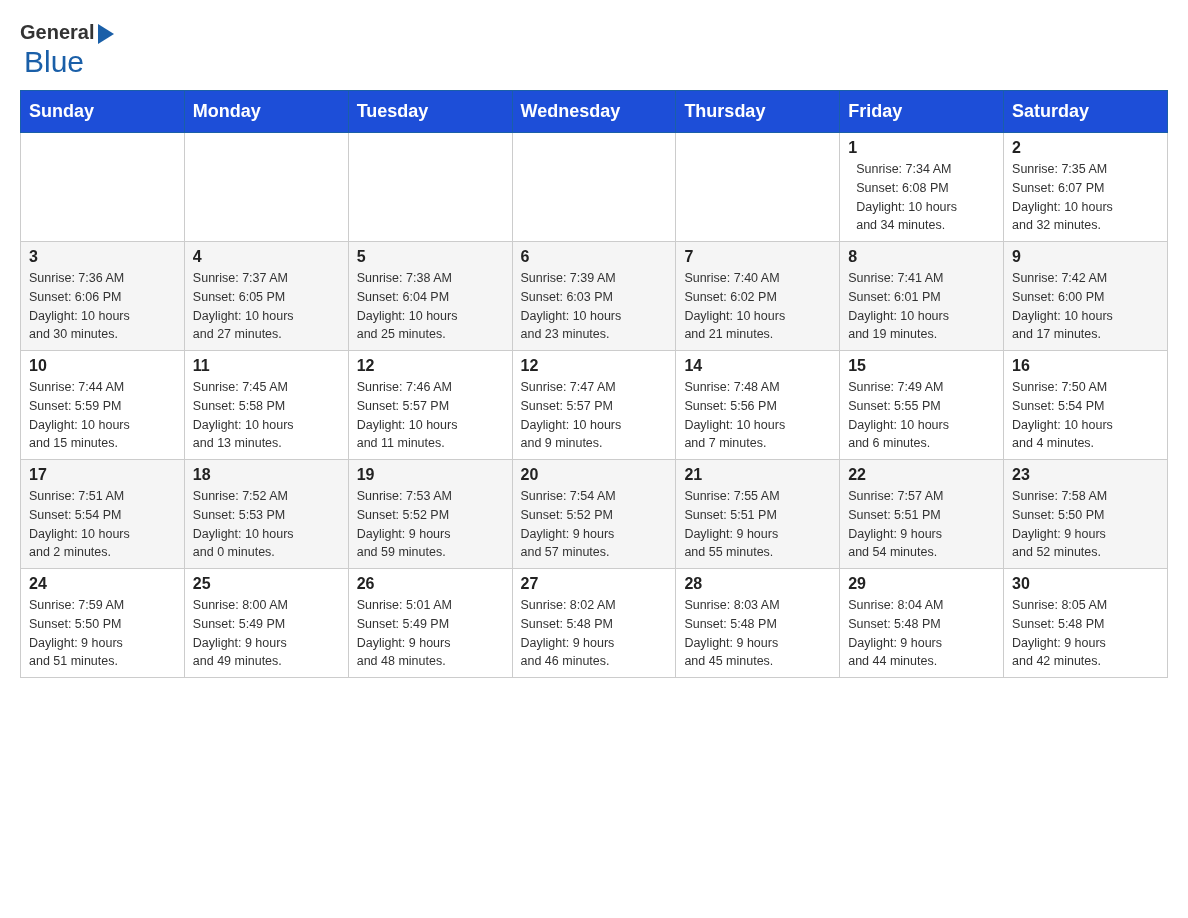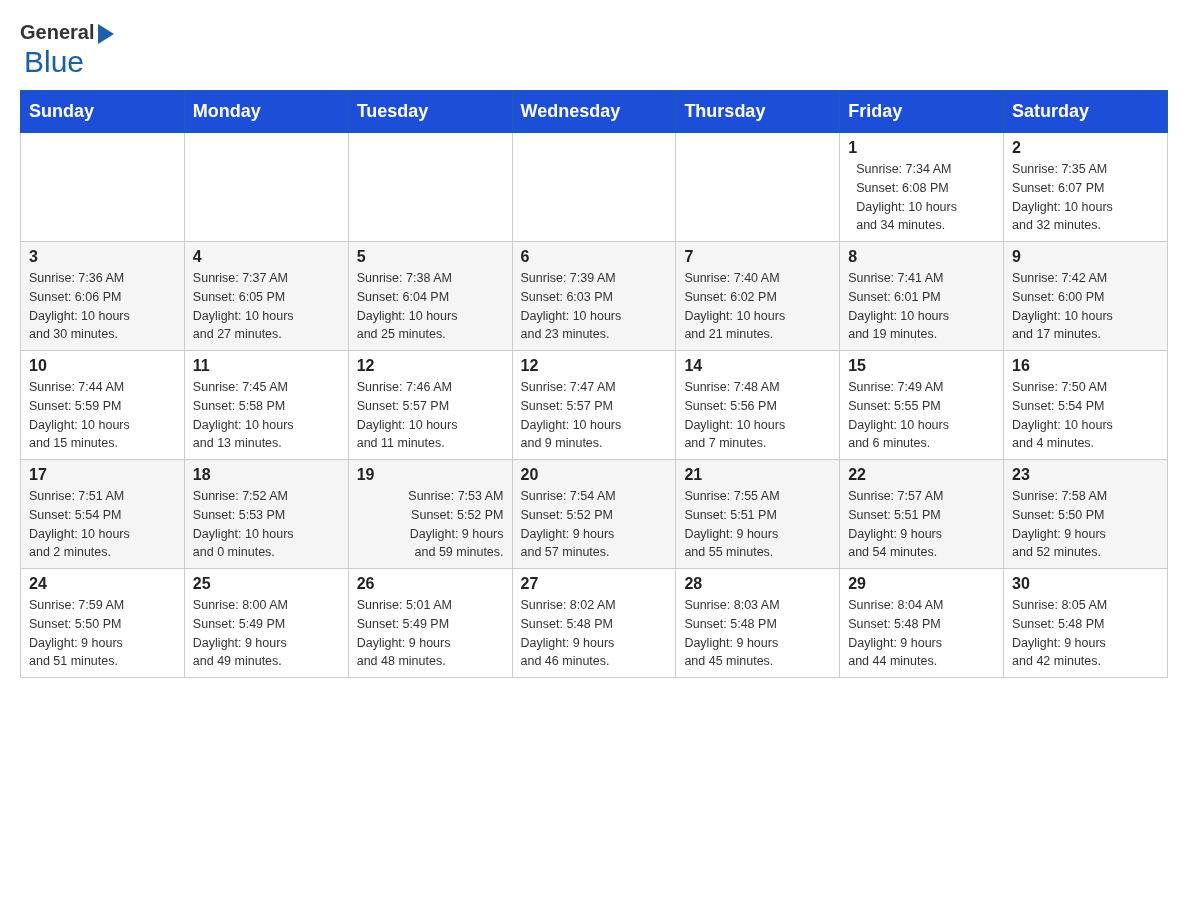--- a/index.html
+++ b/index.html
@@ -245,21 +245,21 @@
         </td>
         <td>
           <span class="day-number">18</span>
           <div class="day-info" style="white-space: pre-line;">Sunrise: 7:52 AM
 Sunset: 5:53 PM
 Daylight: 10 hours
 and 0 minutes.</div>
         </td>
         <td>
           <span class="day-number">19</span>
-          <div class="day-info" style="white-space: pre-line; text-align: right;">Sunrise: 7:53 AM
+          <div class="day-info" style="white-space: pre-line;">Sunrise: 7:53 AM
 Sunset: 5:52 PM
 Daylight: 9 hours
 and 59 minutes.</div>
         </td>
         <td>
           <span class="day-number">20</span>
           <div class="day-info" style="white-space: pre-line;">Sunrise: 7:54 AM
 Sunset: 5:52 PM
 Daylight: 9 hours
 and 57 minutes.</div>

